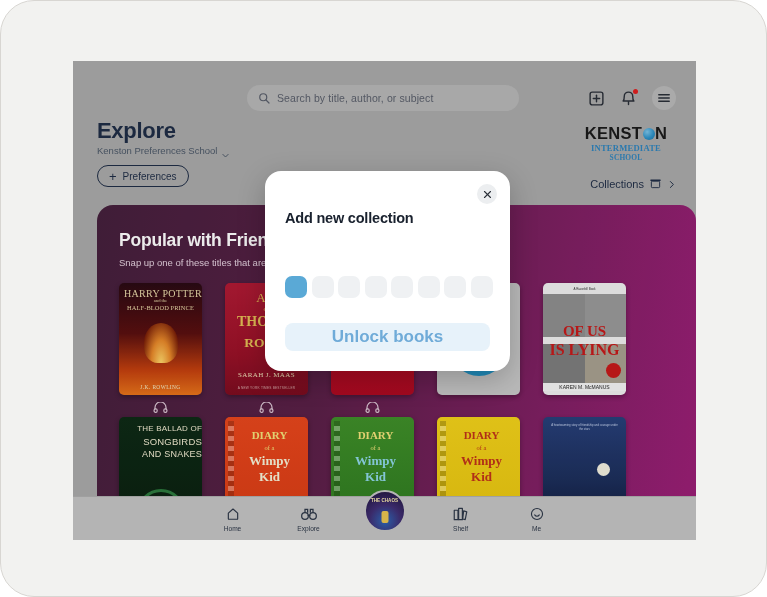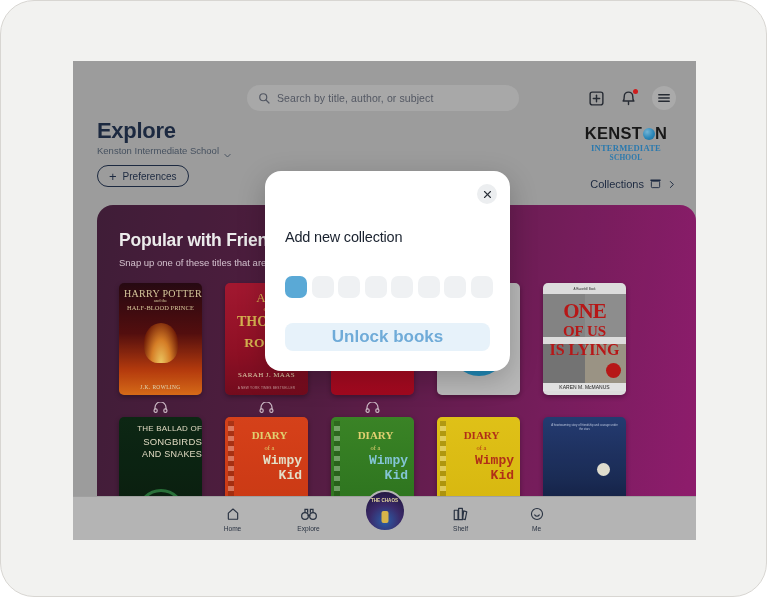--- a/index.html
+++ b/index.html
@@ -145,21 +145,21 @@
   .c-ballad .ring { position:absolute; left:50%; top:72px; transform:translateX(-50%); width:48px;height:48px;
      border-radius:50%; border:3px solid #2d7a3e; }
 
   .c-wk1 { background: linear-gradient(#e8471d 0%, #d93c14 100%); }
   .c-wk2 { background: linear-gradient(#3f8f2a 0%, #2f7a1f 100%); }
   .c-wk3 { background: linear-gradient(#f2d21a 0%, #e8c40f 100%); }
   .wk .stripe { position:absolute; left:3px; top:4px; bottom:4px; width:6px;
      background: repeating-linear-gradient(#00000033 0 5px, #ffffff55 5px 10px); }
   .wk .d1 { position:absolute; top:12px; left:12px; right:6px; text-align:center; font-family:"Liberation Serif",serif; font-size:11px; font-weight:700; }
   .wk .d2 { position:absolute; top:27px; left:12px; right:6px; text-align:center; font-family:"Liberation Serif",serif; font-size:6.5px; }
-  .wk .d3 { position:absolute; top:36px; left:12px; right:6px; text-align:right; font-size:13px; font-weight:700; font-family:Liberation Mono, monospace;}
+  .wk .d3 { position:absolute; top:36px; left:12px; right:6px; text-align:center; font-size:13px; font-weight:700; font-family:Liberation Serif, serif;}
   .c-wk1 .d1, .c-wk1 .d2 { color:#f4e27a; } .c-wk1 .d3 { color:#f7f2d8; }
   .c-wk2 .d1, .c-wk2 .d2 { color:#f4e27a; } .c-wk2 .d3 { color:#8fd6e8; }
   .c-wk3 .d1, .c-wk3 .d2 { color:#c0341a; } .c-wk3 .d3 { color:#c0341a; }
 
   .c-night { background: linear-gradient(#27407a 0%, #1d2f5c 55%, #101a36 100%); }
   .c-night .sm { position:absolute; top:6px; left:6px; right:6px; text-align:center; font-size:2.8px; color:#c8d4ee; line-height:1.5;}
   .c-night .moon { position:absolute; right:16px; top:46px; width:13px;height:13px;border-radius:50%;background:#f2f0e0;}
   .c-night .hills { position:absolute; left:0; right:0; bottom:0; height:34px; background:#0a0f22;
      clip-path: polygon(0 55%, 14% 22%, 28% 52%, 42% 18%, 58% 46%, 74% 14%, 88% 44%, 100% 26%, 100% 100%, 0 100%); }
 
@@ -167,21 +167,21 @@
   .scrim { position:absolute; inset:0; background: rgba(0,0,0,0.08); }
   .modal {
     position:absolute; left:192px; top:110px; width:245px; height:200px;
     background:#ffffff; border-radius:16px;
     box-shadow: 0 8px 28px rgba(0,0,0,.22);
   }
   .modal-x {
     position:absolute; right:13px; top:13px; width:20px; height:20px; border-radius:50%;
     background:#eceef0; display:flex; align-items:center; justify-content:center;
   }
-  .modal h3 { position:absolute; left:20px; top:39px; font-size:14.5px; font-weight:400; color:#19212e; letter-spacing:-0.2px;margin-top:19px; }
+  .modal h3 { position:absolute; left:20px; top:39px; font-size:14.5px; font-weight:700; color:#19212e; letter-spacing:-0.2px; }
   .modal .desc { position:absolute; left:20px; top:63px; width:205px; font-size:10.3px; color:#3a4353; line-height:1.5; }
   .codes { position:absolute; left:20px; top:105px; display:flex; gap:4.5px; }
   .code-box { width:22px; height:22px; border-radius:7px; background:#eff1f3; }
   .code-box.active { background:#5aa9d6; }
   .unlock {
     position:absolute; left:20px; top:152px; width:205px; height:28px;
     background:#e7f2fa; border-radius:8px;
     display:flex; align-items:center; justify-content:center;
   }
   .unlock span { font-size:17px; font-weight:700; color:#6fabd8; }
@@ -237,21 +237,21 @@
               <line x1="3" y1="12" x2="21" y2="12"></line>
               <line x1="3" y1="17.5" x2="21" y2="17.5"></line>
           </svg>
         </span>
       </div>
     </div>
 
     <div class="hdr">
       <h1>Explore</h1>
       <div class="school-row">
-        <span class="school">Kenston Intermediate School</span>
+        <span class="school">Kenston Preferences School</span>
         <span class="chev-d">
           <svg width="9" height="9" viewBox="0 0 24 24" fill="none" stroke="#4c5868" stroke-width="2.6" stroke-linecap="round" stroke-linejoin="round">
               <polyline points="5 9 12 16 19 9"></polyline>
             </svg>
         </span>
       </div>
     </div>
 
     <div class="prefs">
       <span class="prefs-plus">+</span>
@@ -348,21 +348,20 @@
           </div>
         </div>
 
         <div class="bk">
           <div class="cover c-ouil">
             <div class="q" style="left:0;top:10%"></div>
               <div class="q" style="right:0;top:10%;background:#9a9a9a"></div>
             <div class="q" style="left:0;bottom:8%;background:#7d7d7d"></div>
               <div class="q" style="right:0;bottom:8%;background:#a8a090"></div>
             <div class="top">A Razorbill Book</div>
-            <div class="big b1">ONE</div>
             <div class="big b2">OF US</div>
             <div class="big b3">IS LYING</div>
             <div class="seal"></div>
             <div class="auth">KAREN M. McMANUS</div>
           </div>
         </div>
 
       </div>
 
       <div class="shelf2">

